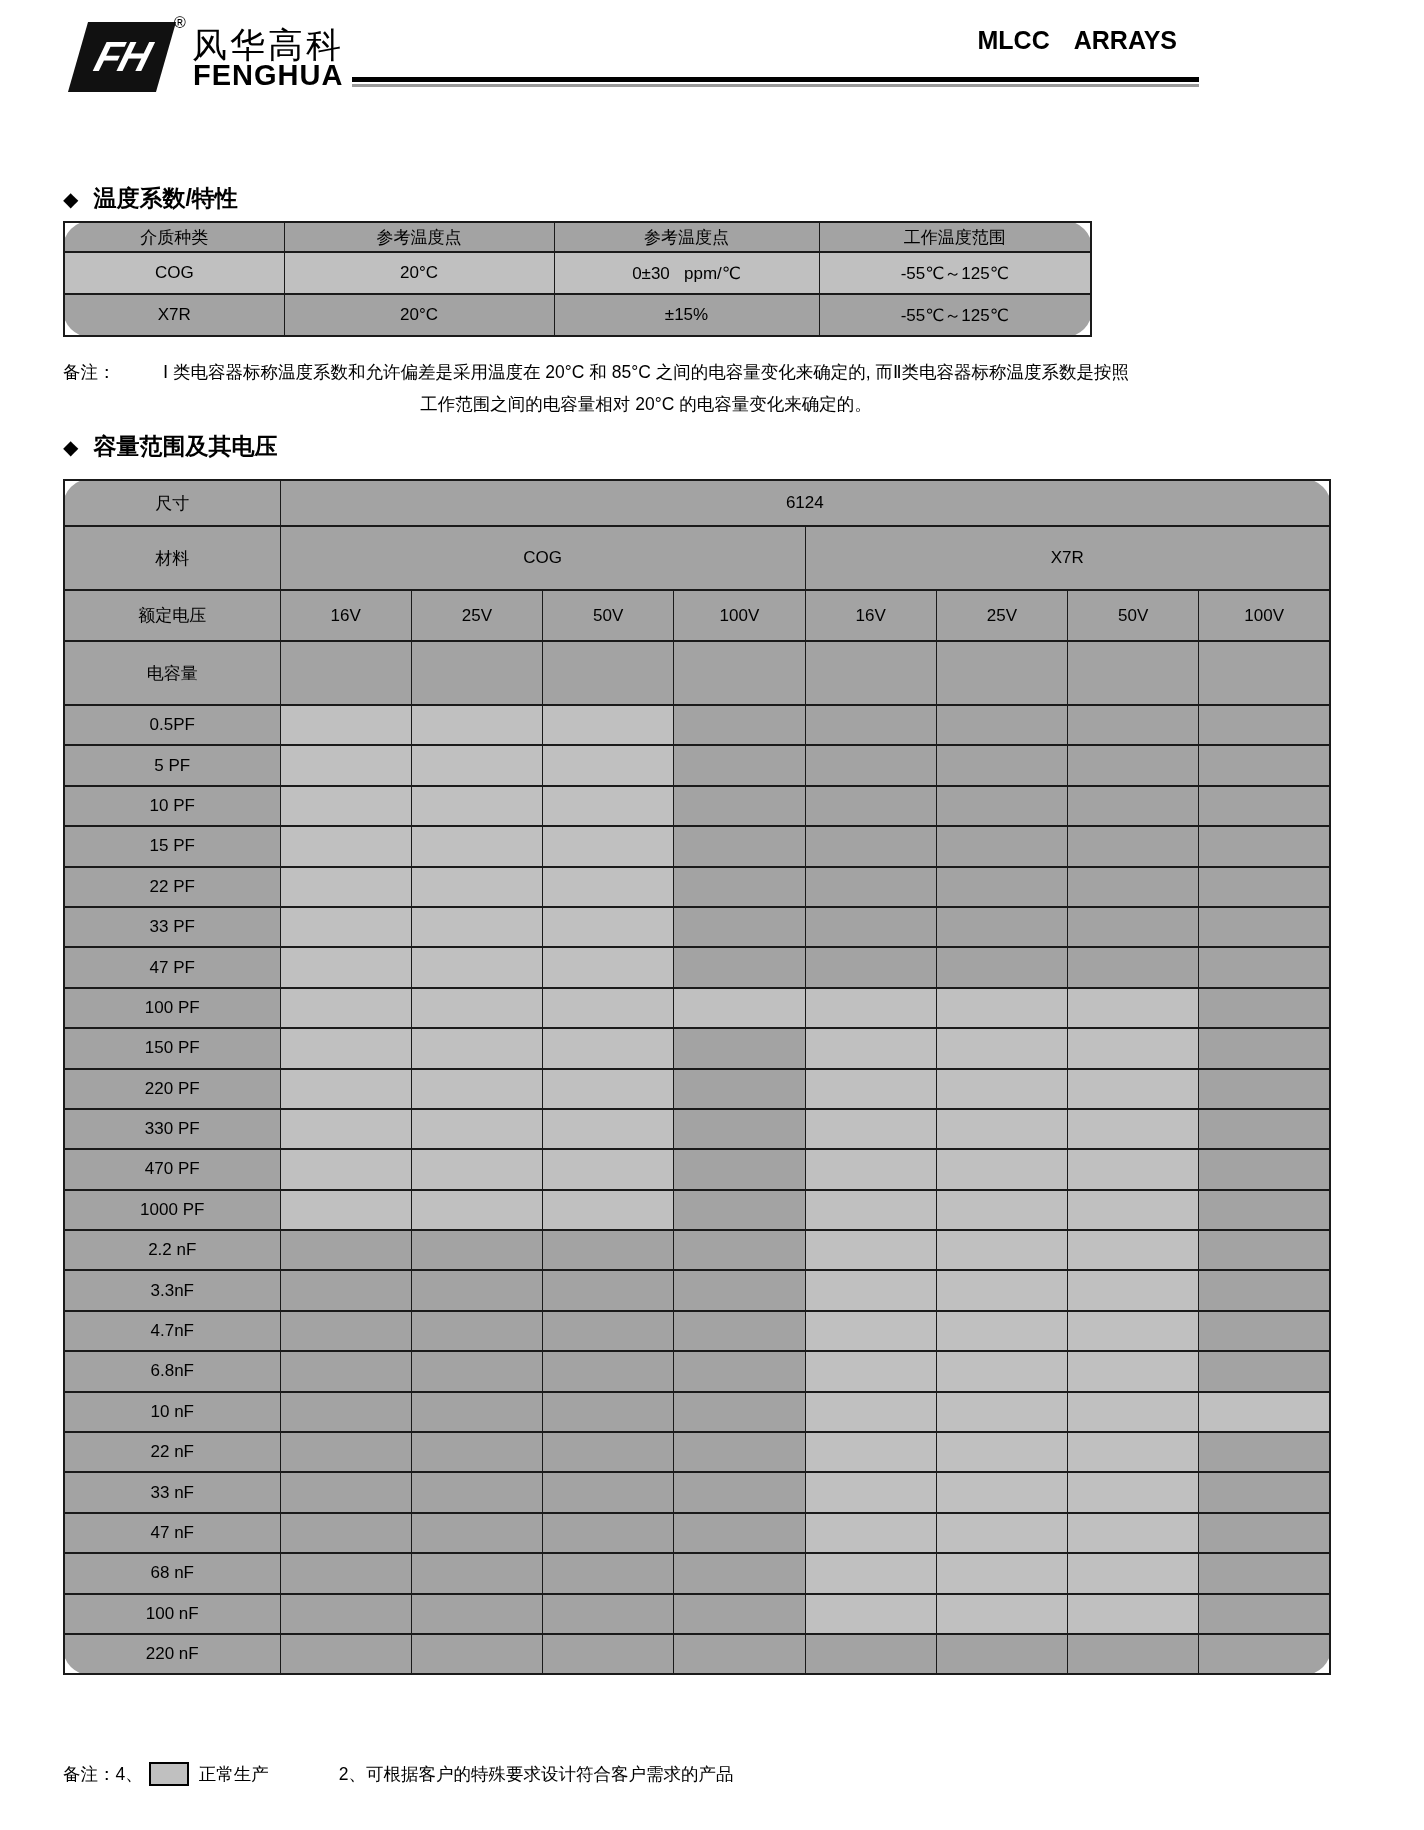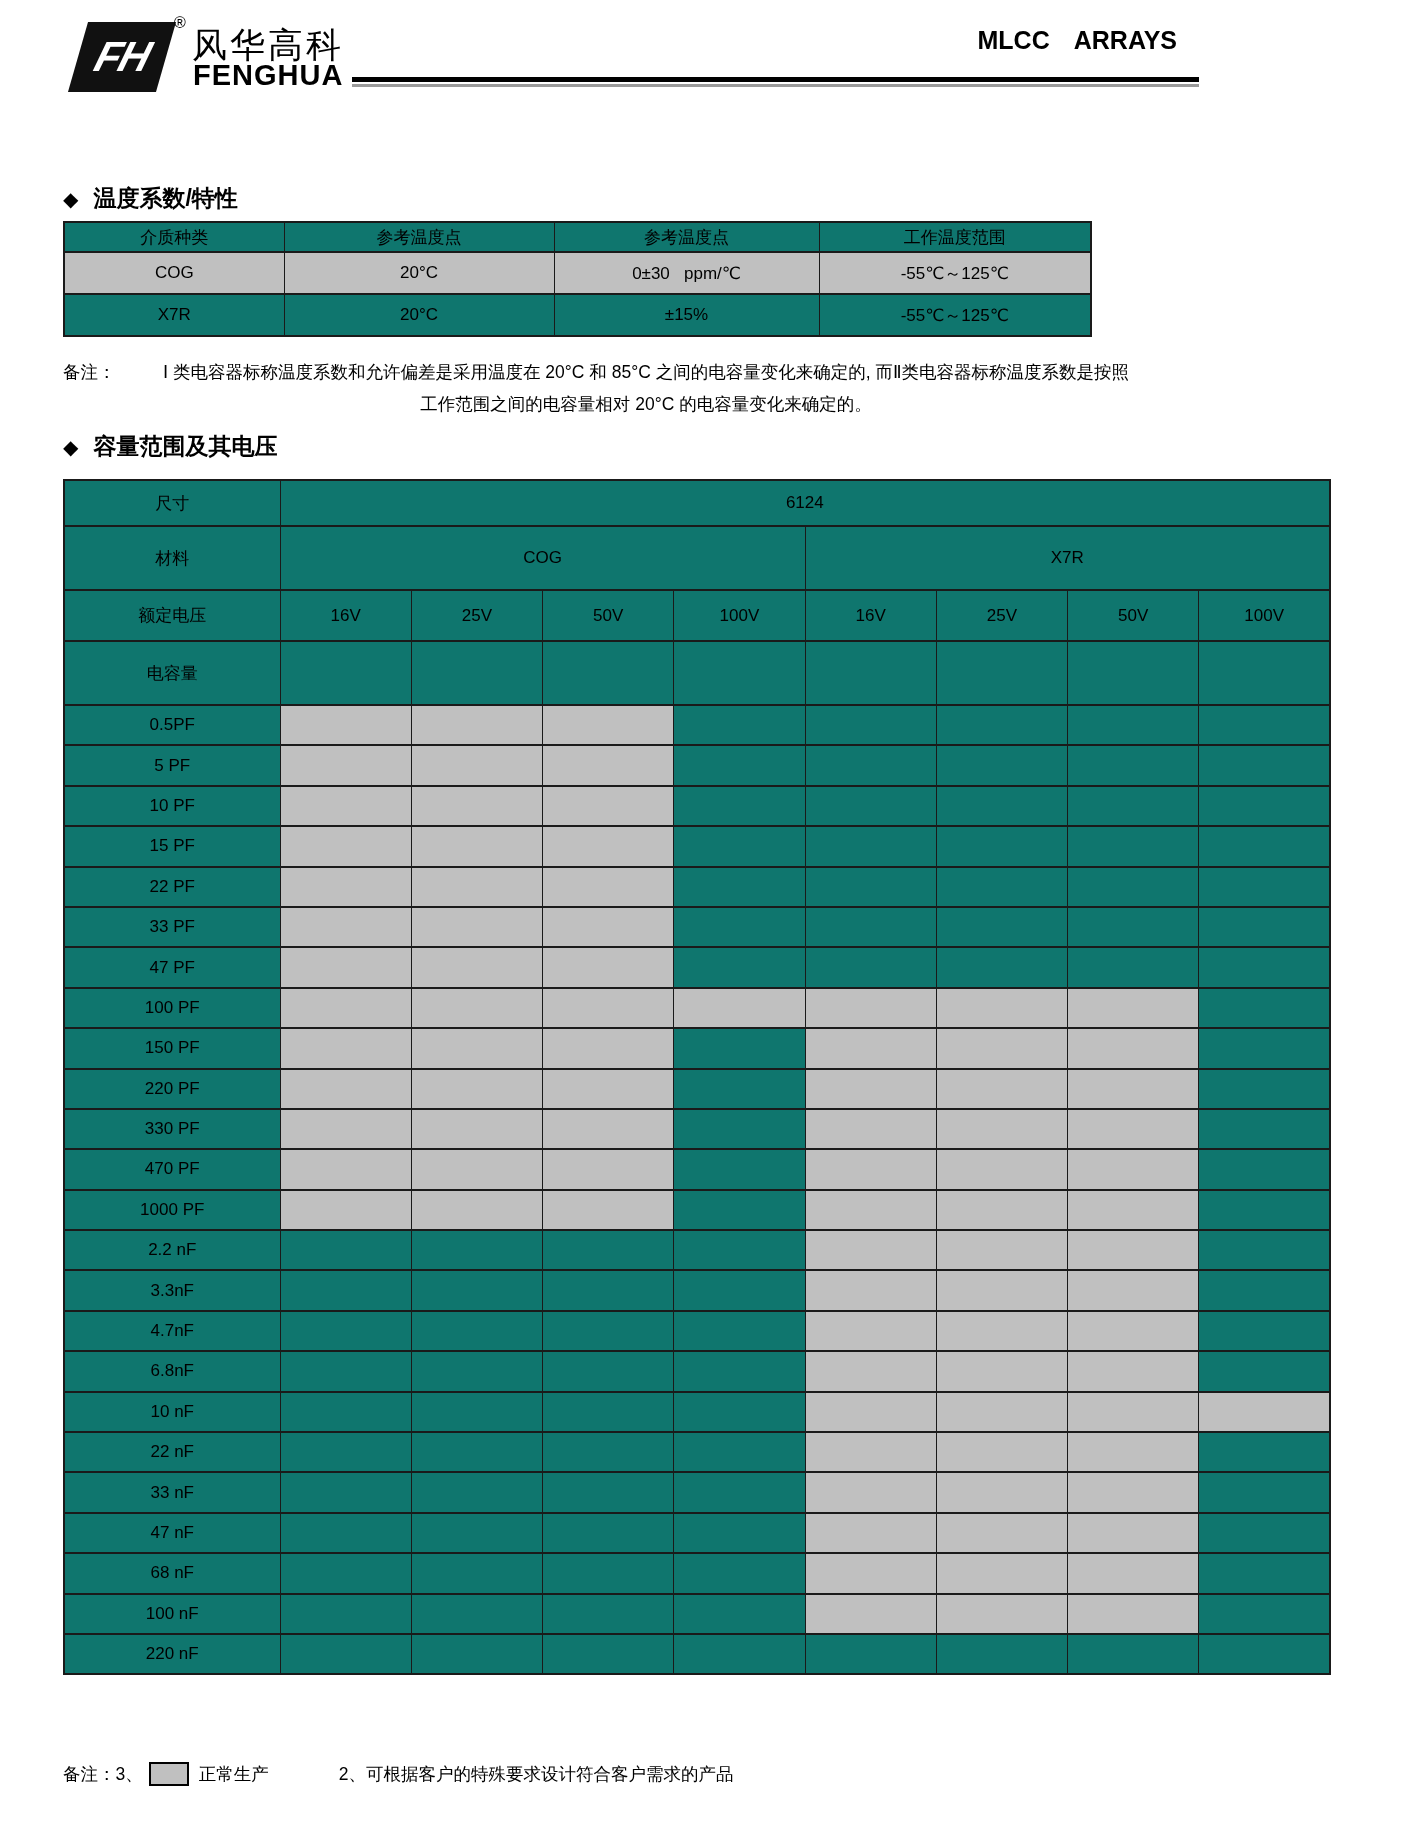--- a/index.html
+++ b/index.html
@@ -38,21 +38,21 @@
   .section-heading{
     position:absolute; left:63px;
     display:flex; align-items:center;
     font-size:23px; font-weight:bold;
   }
   .section-heading .diamond{ font-size:20px; margin-right:15px; font-weight:normal; }
   #sec1-heading{ top:183px; }
   #sec2-heading{ top:431px; }
 
   
-  table{ border-collapse:collapse; table-layout:fixed; position:absolute; background:#0f766e; }
+  table{ border-collapse:collapse; table-layout:fixed; position:absolute; background:#a3a3a3;border-radius:27px; }
   td,th{
     border:1px solid #1a1a1a;
     border-top-width:2px; border-bottom-width:2px;
     text-align:center; vertical-align:middle;
     font-size:17px; font-weight:normal; overflow:hidden;
   }
   table{ border:2px solid #1a1a1a; }
   .shaded{ background:#c0c0c0; }
   .pre{ white-space:pre; }
 
@@ -455,17 +455,17 @@
         <td></td>
         <td></td>
         <td></td>
         <td></td>
         <td></td>
       </tr>
     </tbody>
 </table>
 
 <div class="footnote">
-  <span>备注：3、</span>
+  <span>备注：4、</span>
   <span class="legend-box"></span>
   <span>正常生产</span>
   <span class="note2">2、可根据客户的特殊要求设计符合客户需求的产品</span>
 </div>
 
 </body></html>

